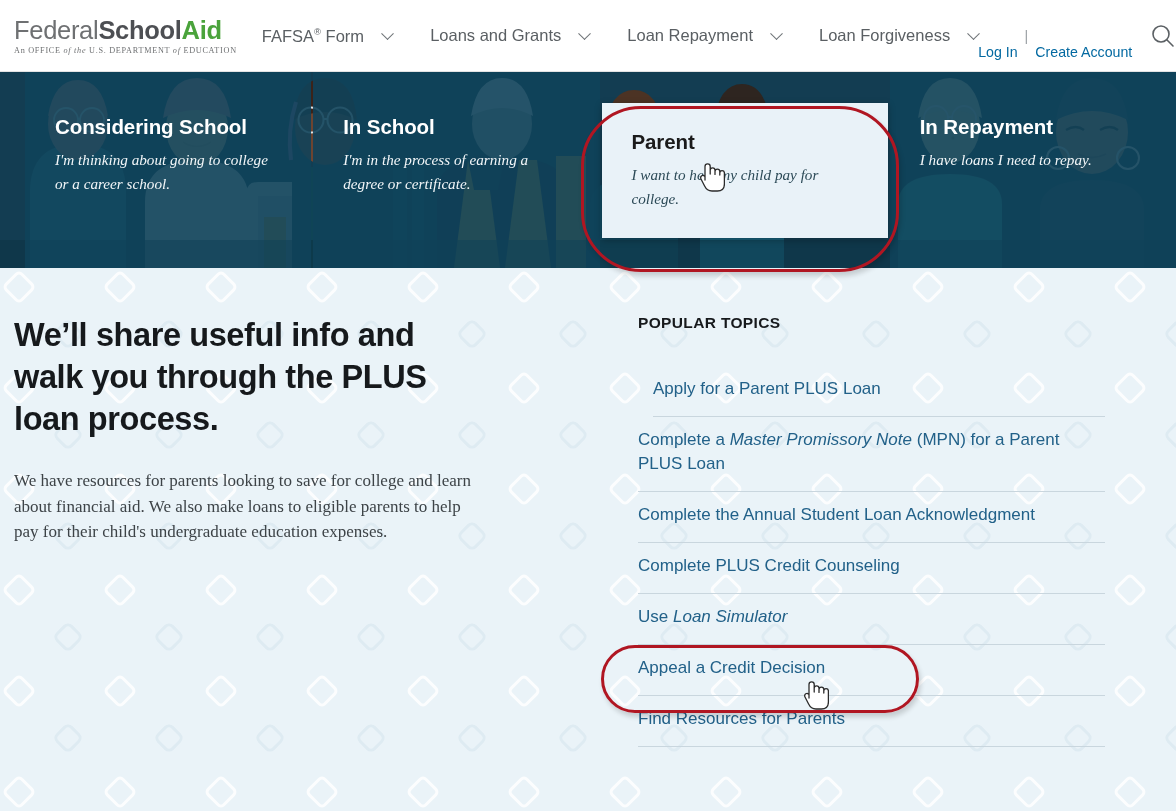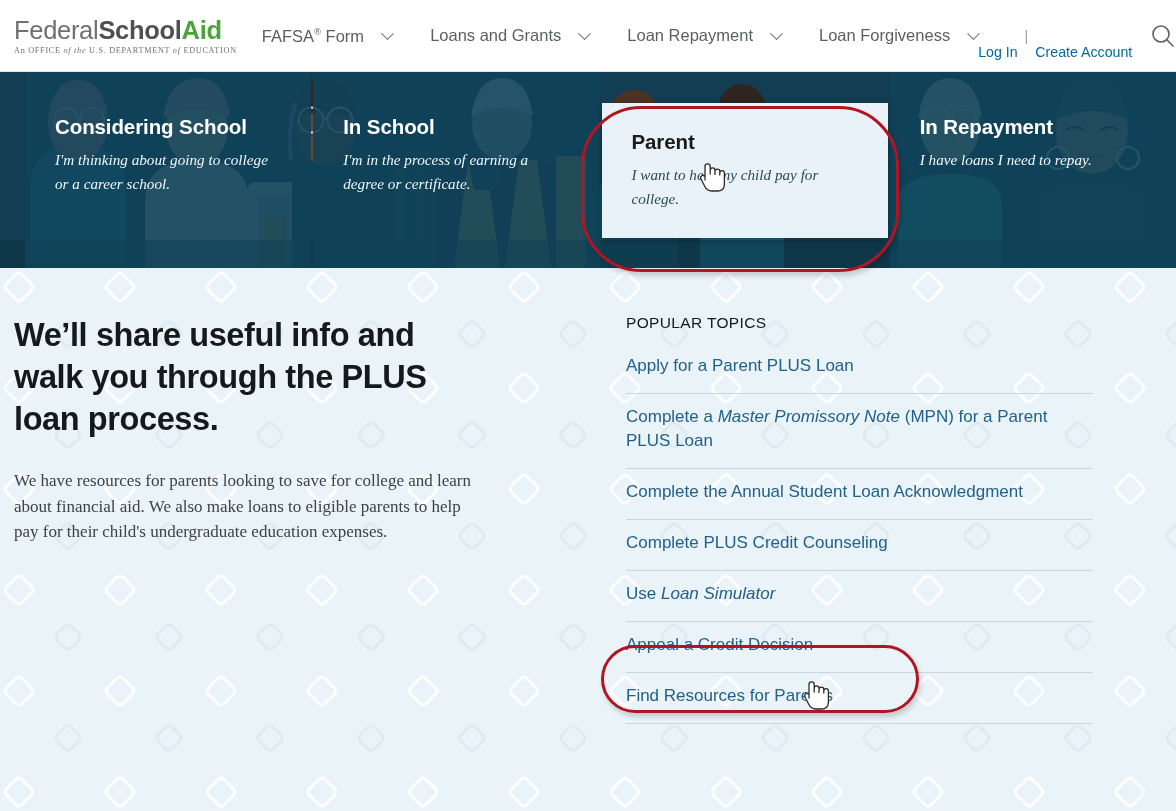--- a/index.html
+++ b/index.html
@@ -146,20 +146,21 @@
     position: absolute;
     inset: 0;
     opacity: 1;
     pointer-events: none;
   }
   .main-inner {
     position: relative;
     display: flex;
     z-index: 2;
     padding-top: 46px;
+    gap: 12px;
   }
   .col-left { width: 520px; padding-left: 14px; }
   .lede {
     font-size: 32.5px;
     font-weight: 700;
     color: #16191c;
     line-height: 42px;
     letter-spacing: -0.4px;
     max-width: 430px;
   }
@@ -168,28 +169,28 @@
     font-family: "Liberation Serif", serif;
     font-size: 17px;
     line-height: 25.5px;
     color: #3d4347;
     max-width: 475px;
   }
 
   .col-right { width: 540px; padding-left: 106px; }
   .topics-head {
     font-size: 15.5px;
-    font-weight: 400;
+    font-weight: 700;
     color: #16191c;
     letter-spacing: 0.35px;
-    margin-bottom: 11px;
+    margin-bottom: 34px;
   }
   .topics { list-style: none; width: 467px; }
   .topics li { border-bottom: 1px solid #c9d6de; }
-  .topics li:first-child { border-top: none; }
+  .topics li:first-child { border-top: none; margin-left: 15px; }
   .topic-link {
     display: block;
     font-size: 17px;
     line-height: 24px;
     color: #226189;
     text-decoration: none;
     padding: 11px 0 15px 0;
     cursor: pointer;
   }
   .topic-link i { font-style: italic; }

